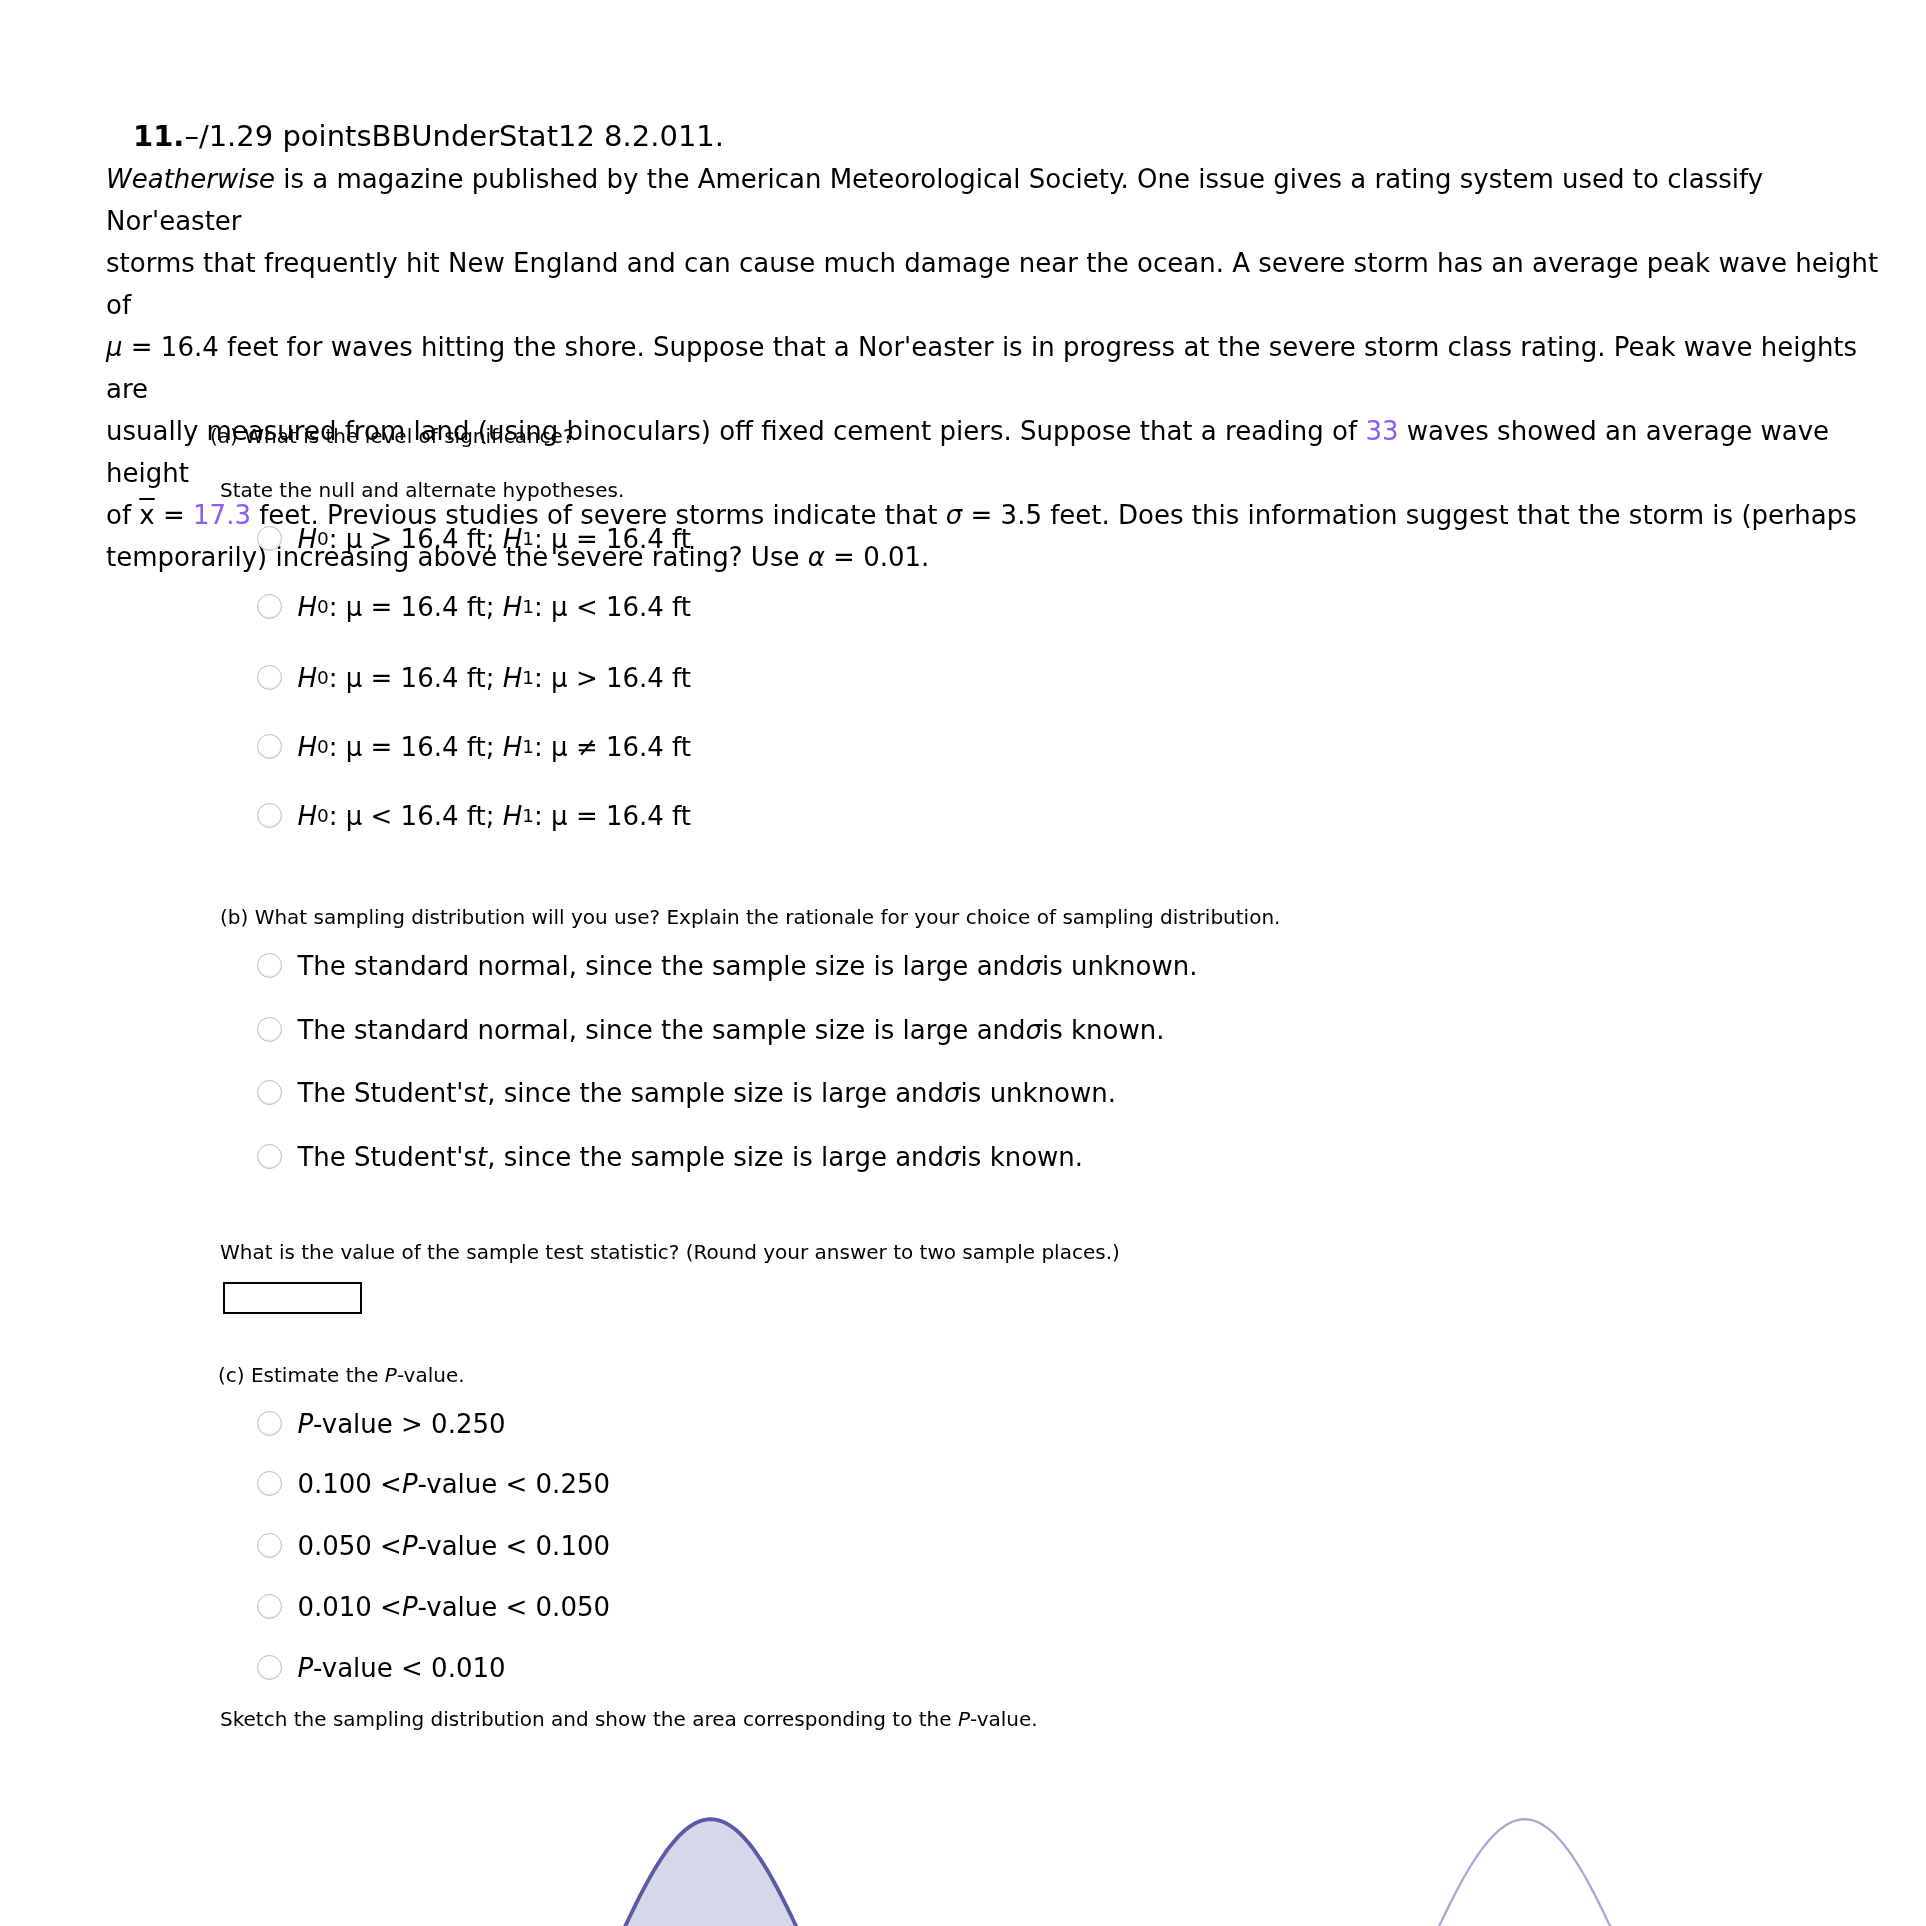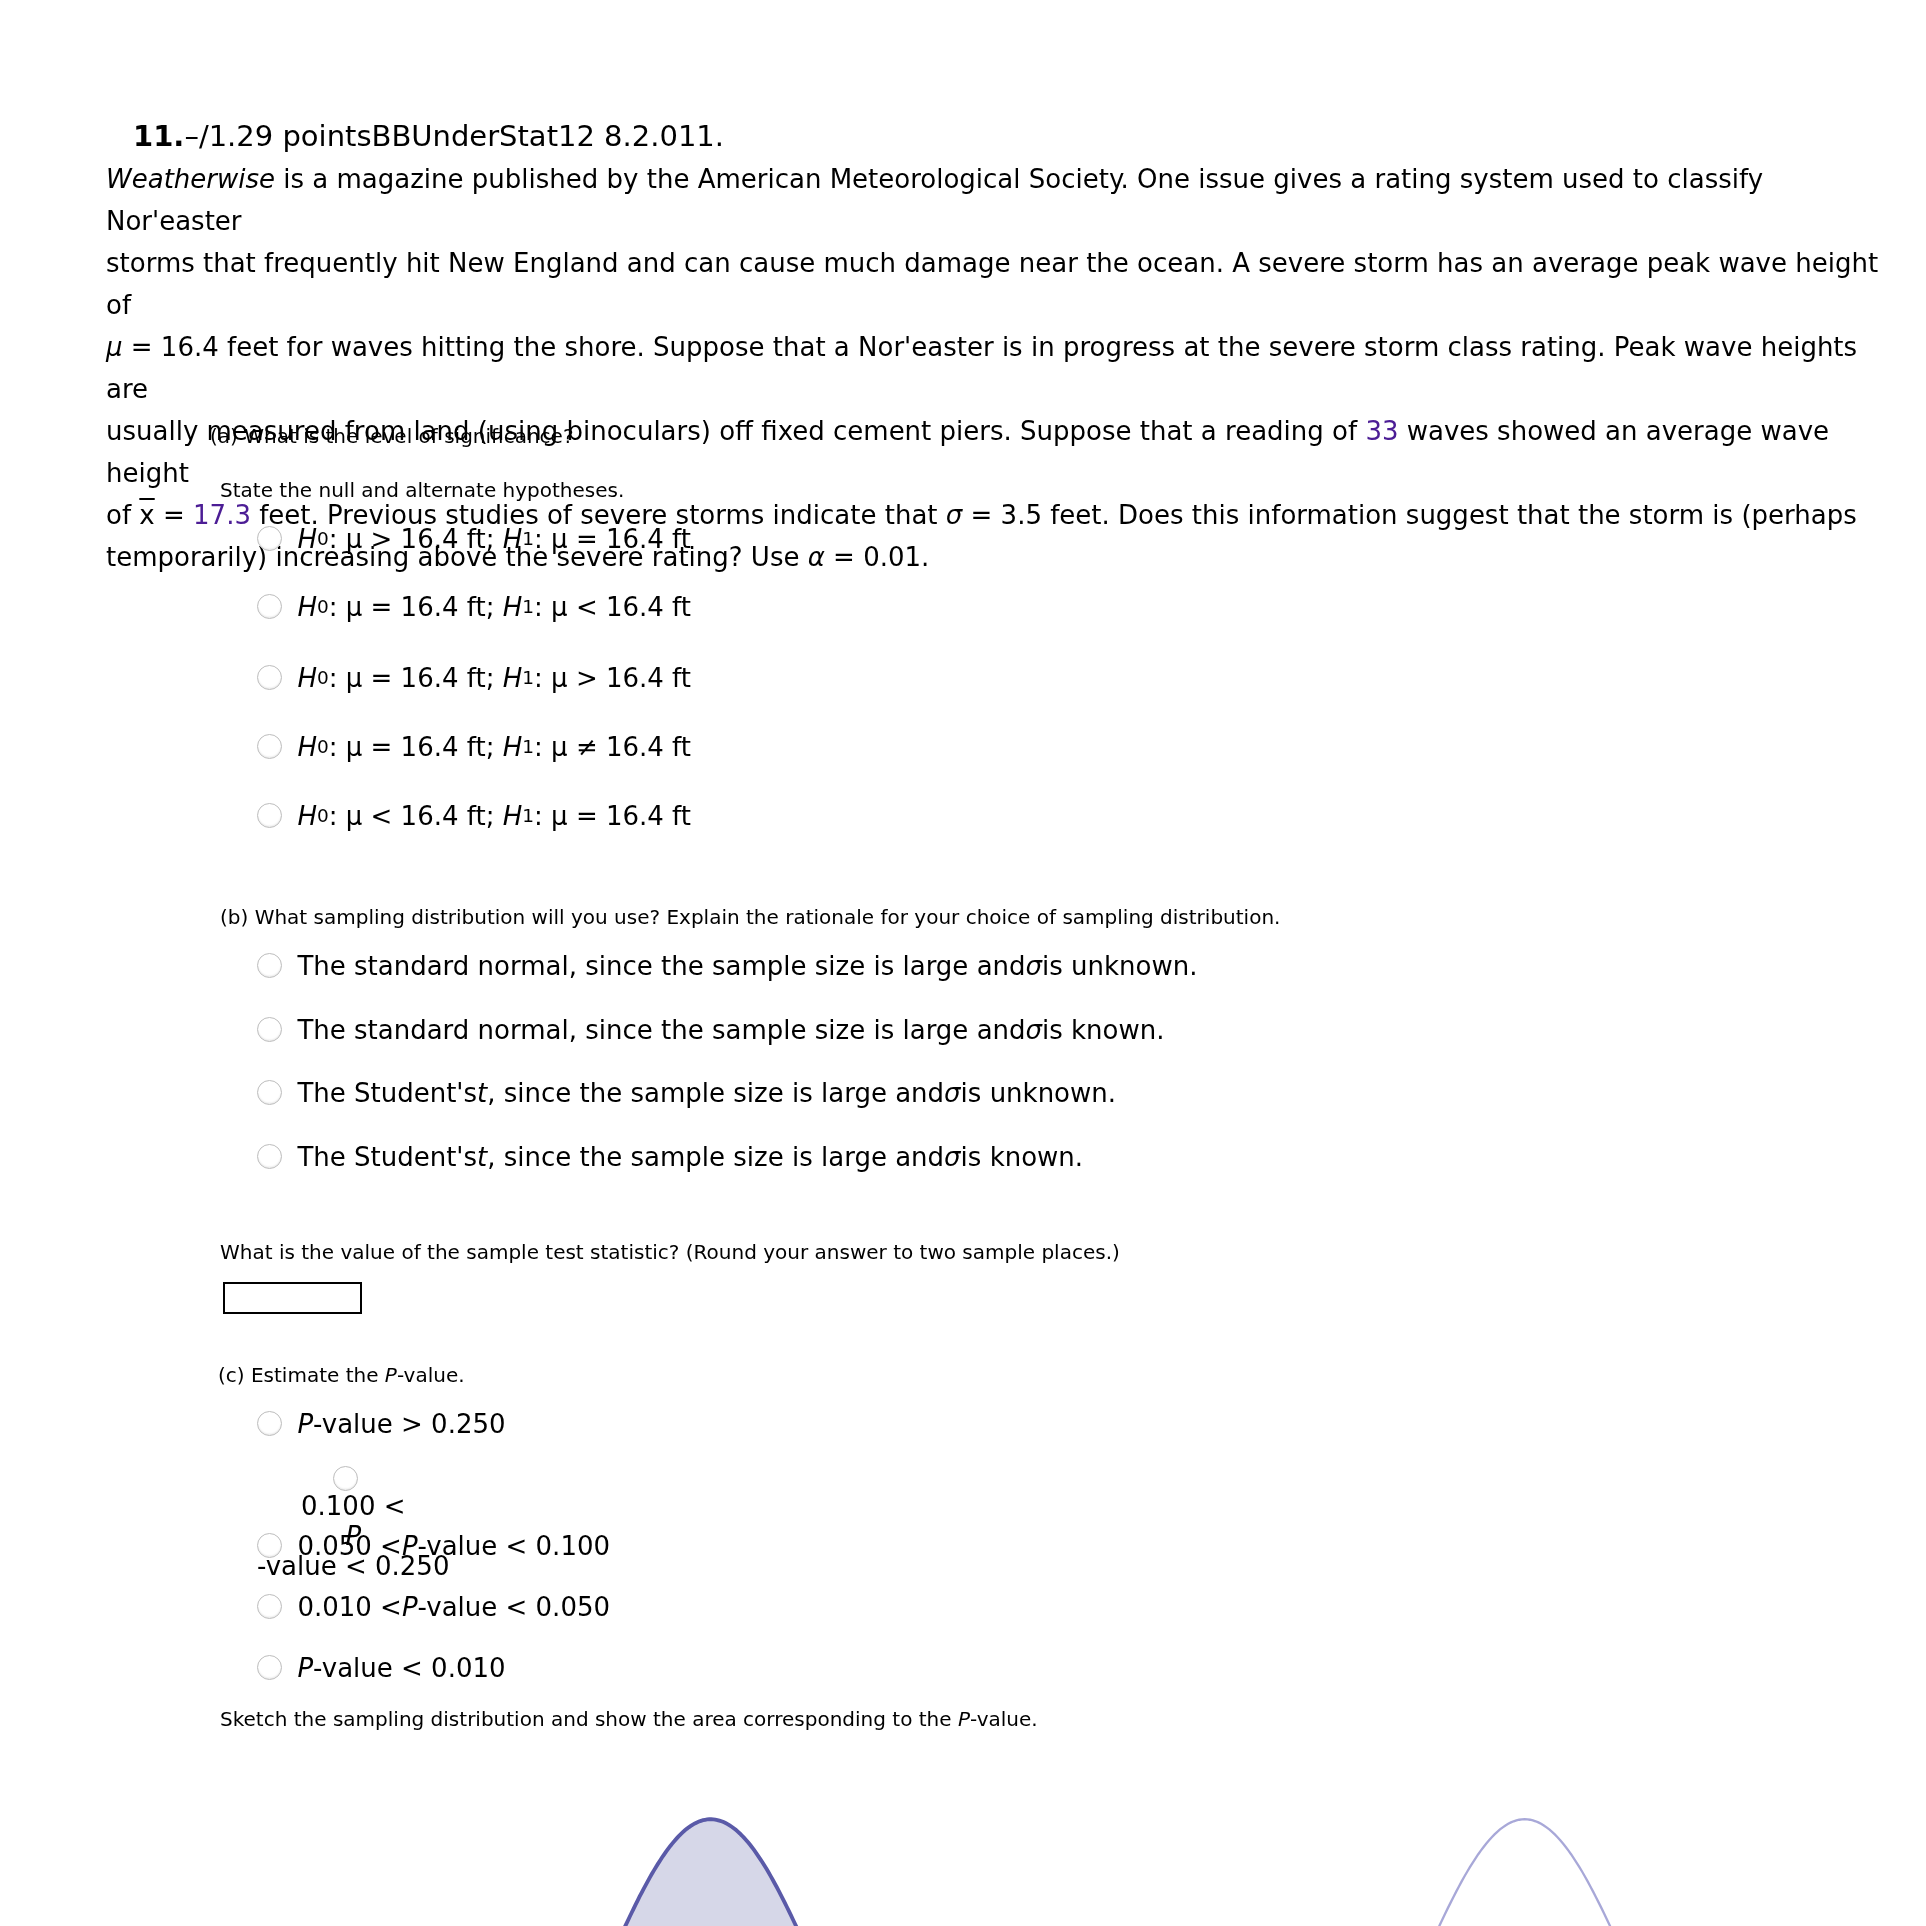--- a/index.html
+++ b/index.html
@@ -8,21 +8,21 @@
     font-family:"DejaVu Sans","Liberation Sans",sans-serif;
     color:#000;
   }
   .abs { position:absolute; }
   .hdr { left:133px; top:119px; font-size:29px; white-space:nowrap; }
   .hdr b { font-weight:bold; }
   .para {
     left:106px; top:158px; width:1780px;
     font-size:26px; line-height:42px;
   }
-  .red { color:#4c1d95; }
+  .red { color:#8b5cf6; }
   .it { font-style:italic; }
   .xbar { text-decoration:overline; }
   .q { font-size:20px; white-space:nowrap; }
   .opt { position:absolute; left:257px; height:35px; display:flex; align-items:center; white-space:nowrap; font-size:26px; }
   .radio {
     width:25px; height:25px; border-radius:50%;
     border:1.9px solid #bdbdbd; box-sizing:border-box;
     background:#fff; margin-right:15.4px; flex:none;
     box-shadow: inset 0 -1.5px 1.5px rgba(0,0,0,0.08);
   }
@@ -110,21 +110,21 @@
 <div class="abs q" style="left:218px; top:1363px;">
   <span>(c) Estimate the </span><span class="it">P</span><span>-value.</span>
 </div>
 
 <div class="opt" style="top:1406px;">
   <span class="radio"></span>
   <span></span>
     <span class="it">P</span>
     <span>-value &gt; 0.250</span>
 </div>
-<div class="opt" style="top:1466px;flex-direction:column;">
+<div class="opt" style="top:1466px;">
   <span class="radio"></span>
   <span>0.100 &lt; </span>
     <span class="it">P</span>
     <span>-value &lt; 0.250</span>
 </div>
 <div class="opt" style="top:1528px;">
   <span class="radio"></span>
   <span>0.050 &lt; </span>
     <span class="it">P</span>
     <span>-value &lt; 0.100</span>

